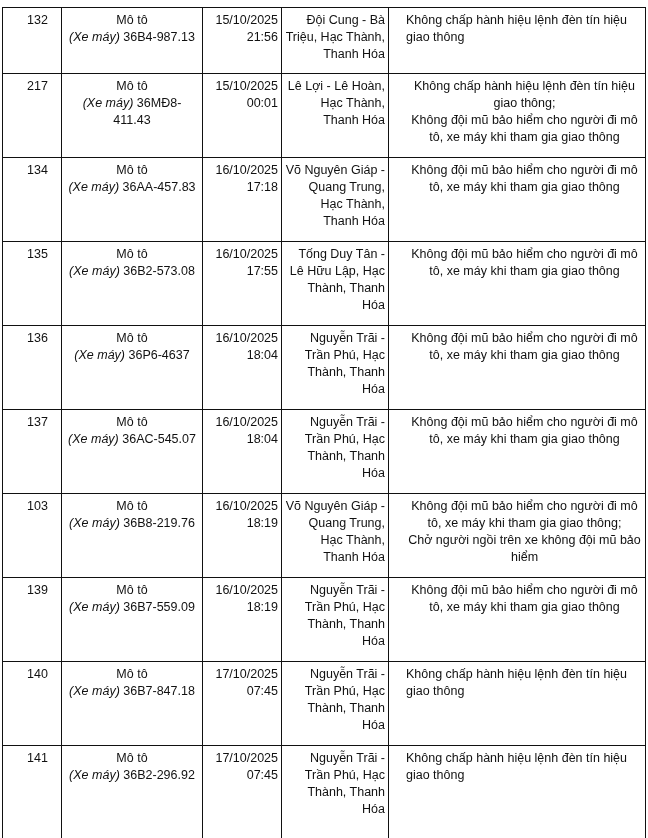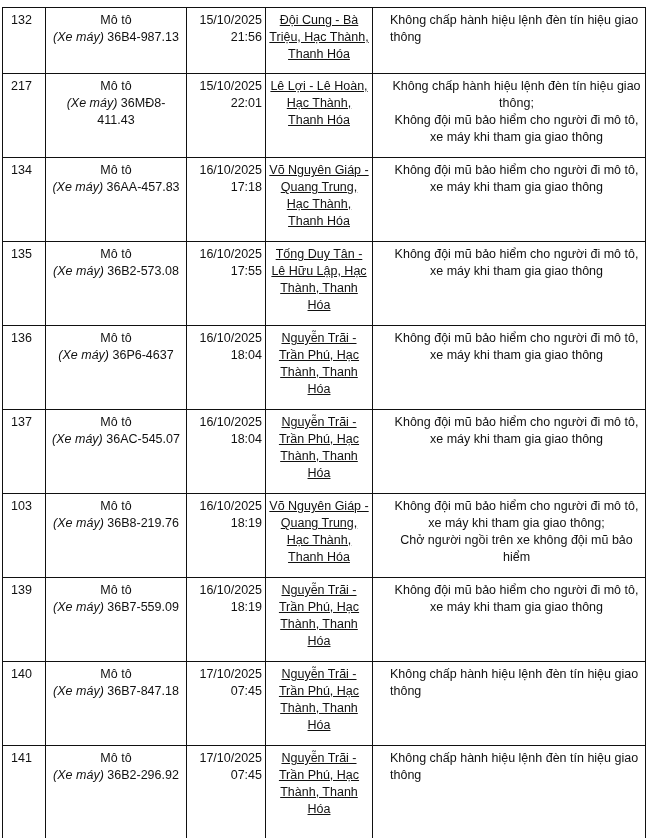--- a/index.html
+++ b/index.html
@@ -30,24 +30,24 @@
       border: 1.5px solid #111111;
       vertical-align: top;
       padding: 4px 3px 0 3px;
       line-height: 17px;
       word-wrap: break-word;
     }
     tr.r { height: 84px; }
     tr.r.first { height: 66px; }
     tr.r.last { height: 95px; }
     tr.r.last td { border-bottom: none; }
-    td.c-stt { width: 31px; padding-left: 8px; text-align: left; }
+    td.c-stt { width: 31px; padding-left: 24px; text-align: left; }
     td.c-veh { width: 134px; text-align: center; }
     td.c-time { width: 72px; text-align: right; }
-    td.c-loc { width: 100px; text-align: center; text-decoration: underline; }
+    td.c-loc { width: 100px; text-align: right; }
     td.c-vio { text-align: center; padding-left: 17px; padding-right: 2px; }
     td.c-vio.left { text-align: left; }
     .veh-class em { font-style: italic; }
     .line { display: block; }
   </style>
 </head>
 <body>
 
 <div class="table-wrap">
   <table>
@@ -70,21 +70,21 @@
   </tr>
 
   <tr class="r">
     <td class="c-stt"><span>217</span></td>
     <td class="c-veh">
       <span class="line">Mô tô</span>
       <span class="line veh-class"><em>(Xe máy)</em> <span>36MĐ8-411.43</span></span>
     </td>
     <td class="c-time">
       <span class="line">15/10/2025</span>
-      <span class="line">22:01</span>
+      <span class="line">00:01</span>
     </td>
     <td class="c-loc"><span>Lê Lợi - Lê Hoàn, Hạc Thành, Thanh Hóa</span></td>
     <td class="c-vio">
             <span class="line">Không chấp hành hiệu lệnh đèn tín hiệu giao thông;</span>
             <span class="line">Không đội mũ bảo hiểm cho người đi mô tô, xe máy khi tham gia giao thông</span>
           </td>
   </tr>
 
   <tr class="r">
     <td class="c-stt"><span>134</span></td>

